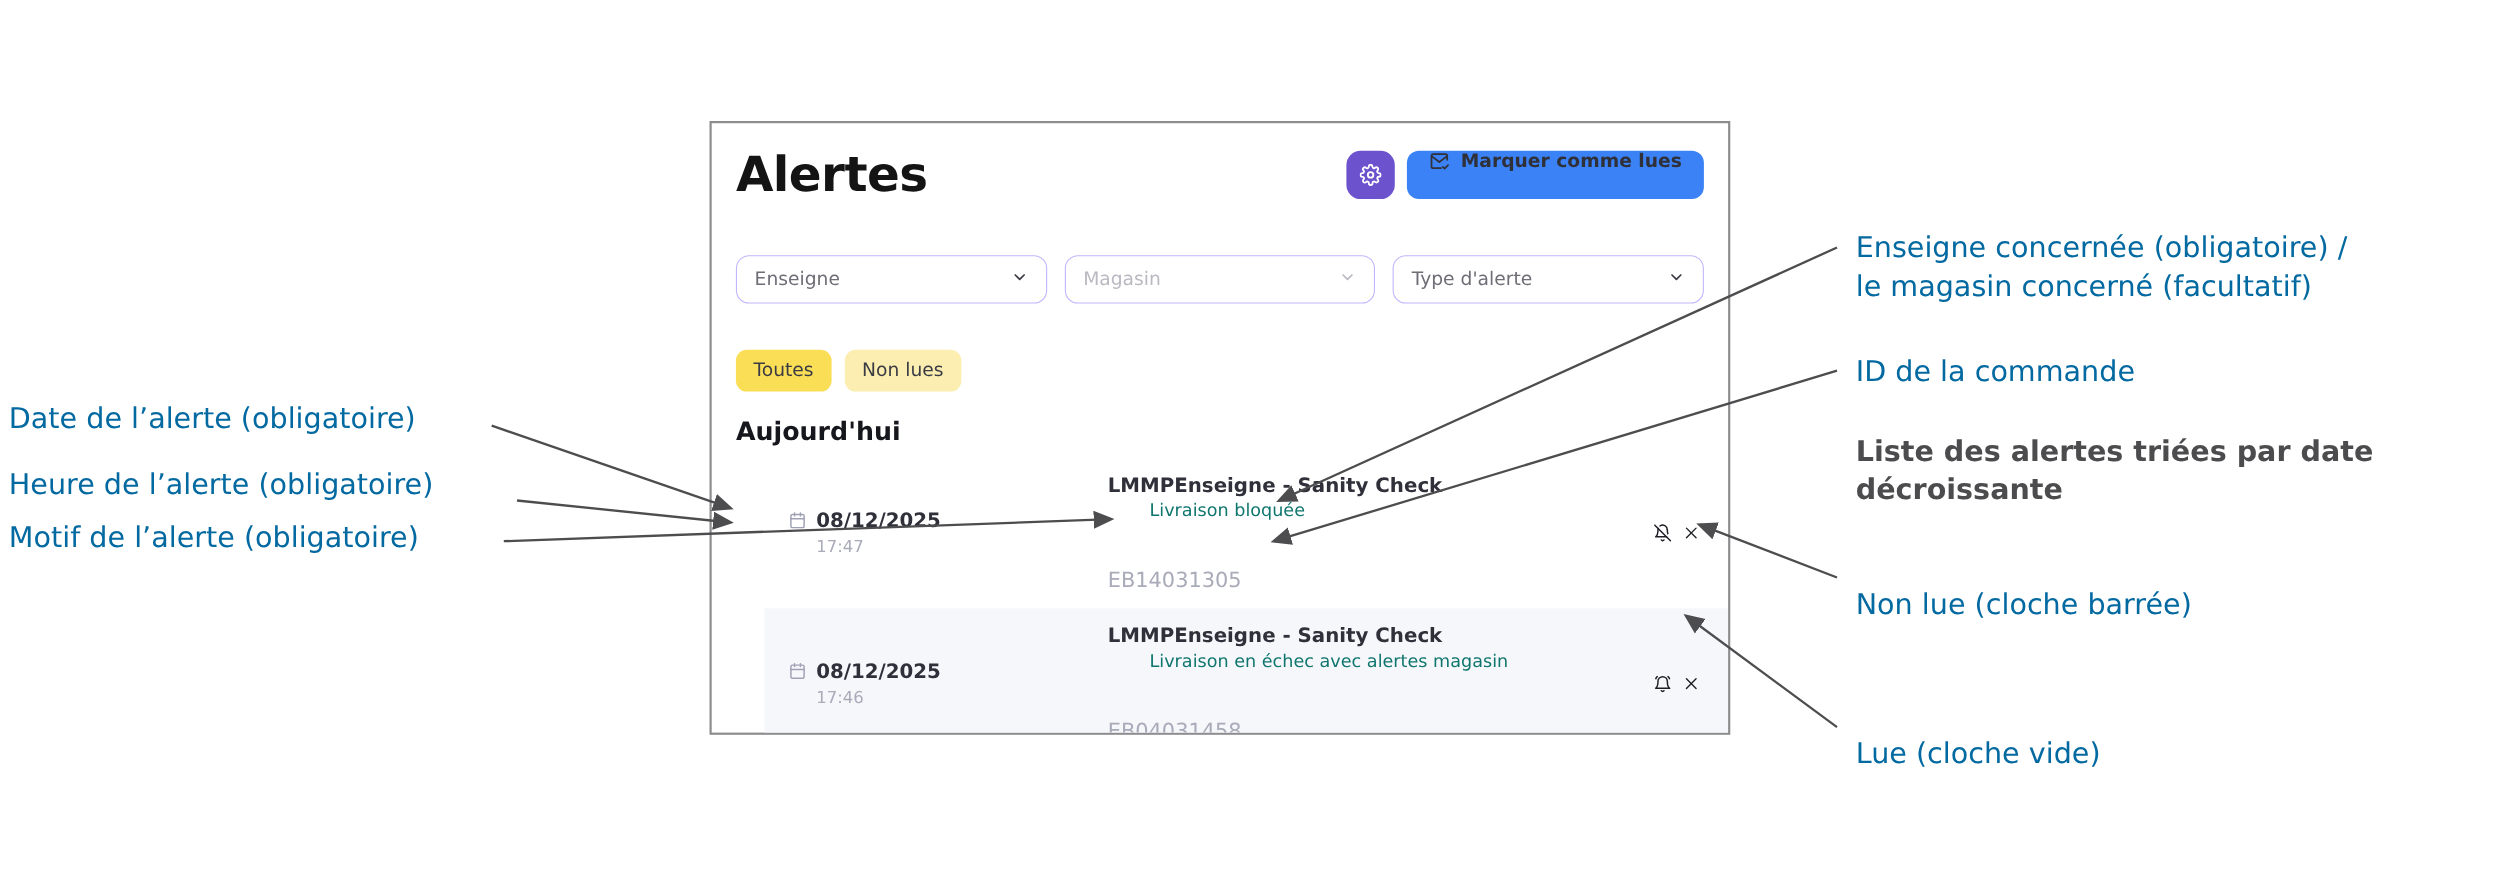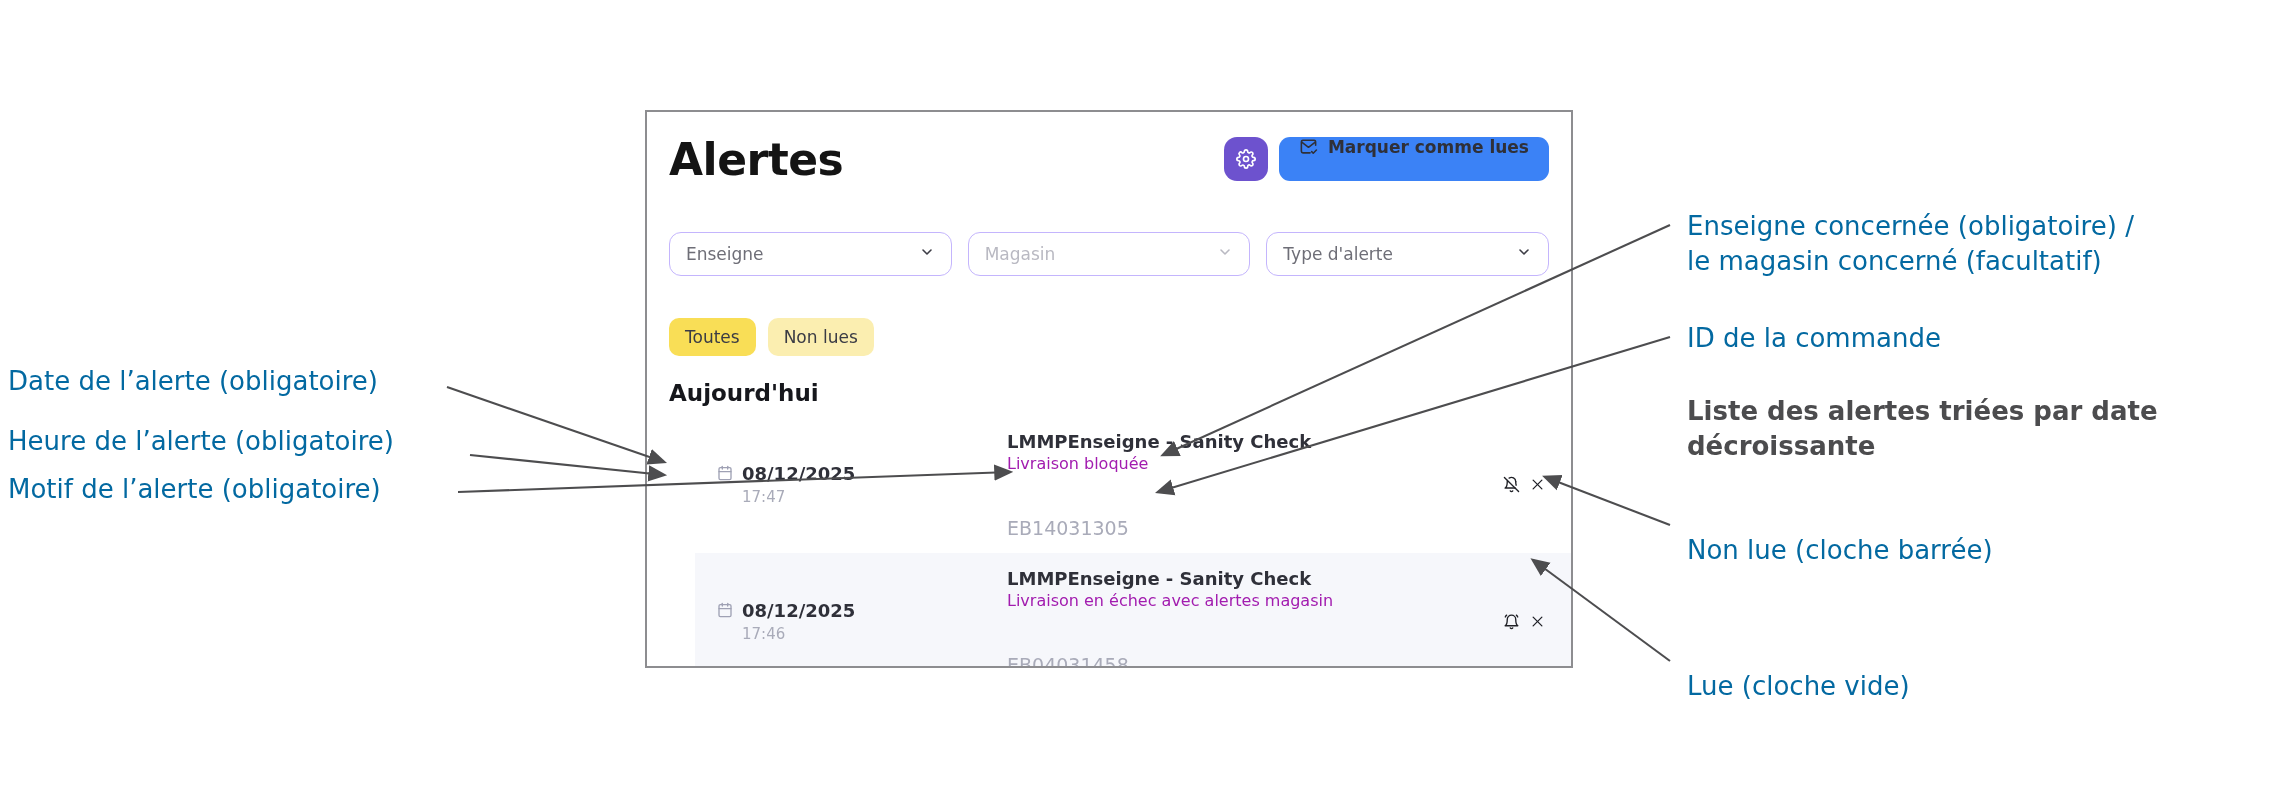--- a/index.html
+++ b/index.html
@@ -206,22 +206,23 @@
   .row-store {
     font-family: "DejaVu Sans", sans-serif;
     font-weight: bold;
     font-size: 18px;
     color: #2f3039;
     line-height: 23px;
   }
   .row-reason {
     font-family: "DejaVu Sans", sans-serif;
     font-size: 16px;
-    color: #a21caf;
+    color: #0f766e;
     line-height: 22px;
+    margin-left: 38px;
   }
   .row-orderid {
     font-family: "DejaVu Sans", sans-serif;
     font-size: 19px;
     color: #a9abb9;
     line-height: 21px;
     margin-top: 43px;
   }
 
   .row-actions {

